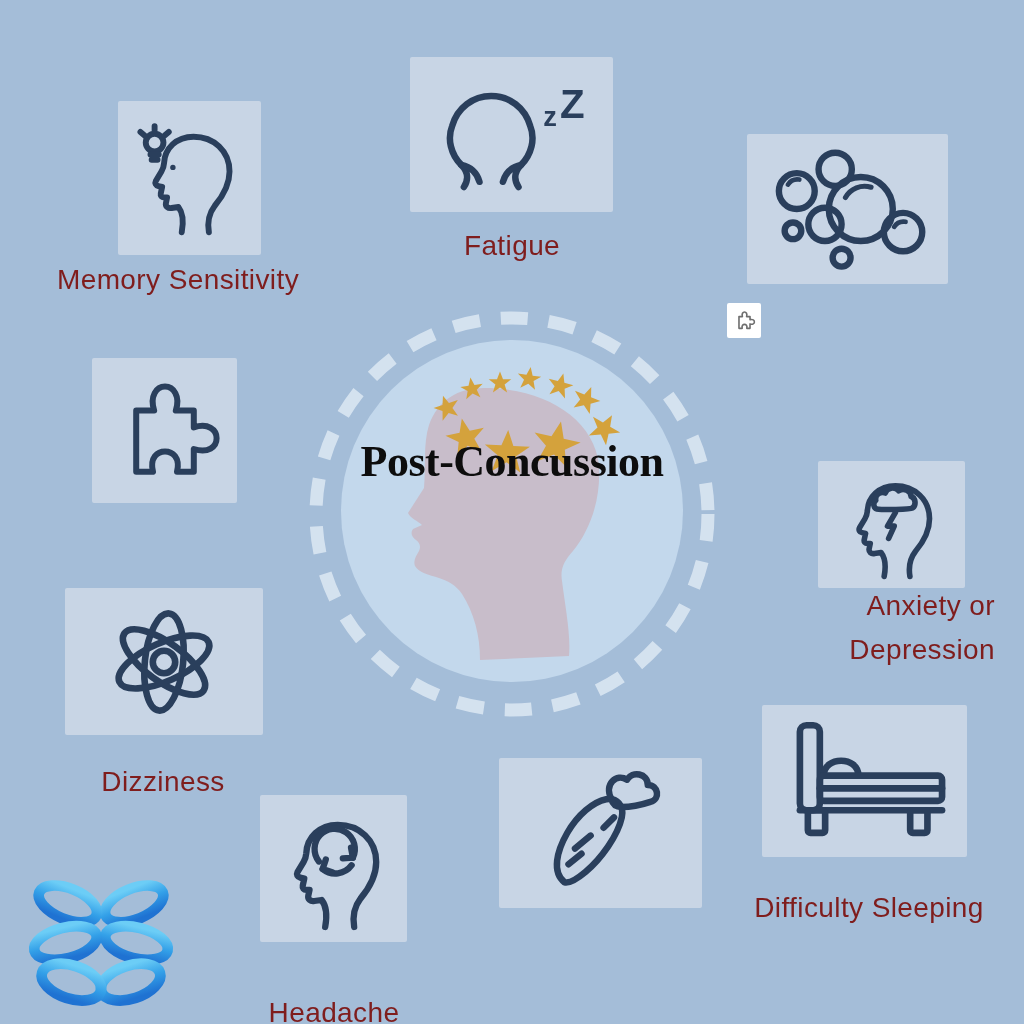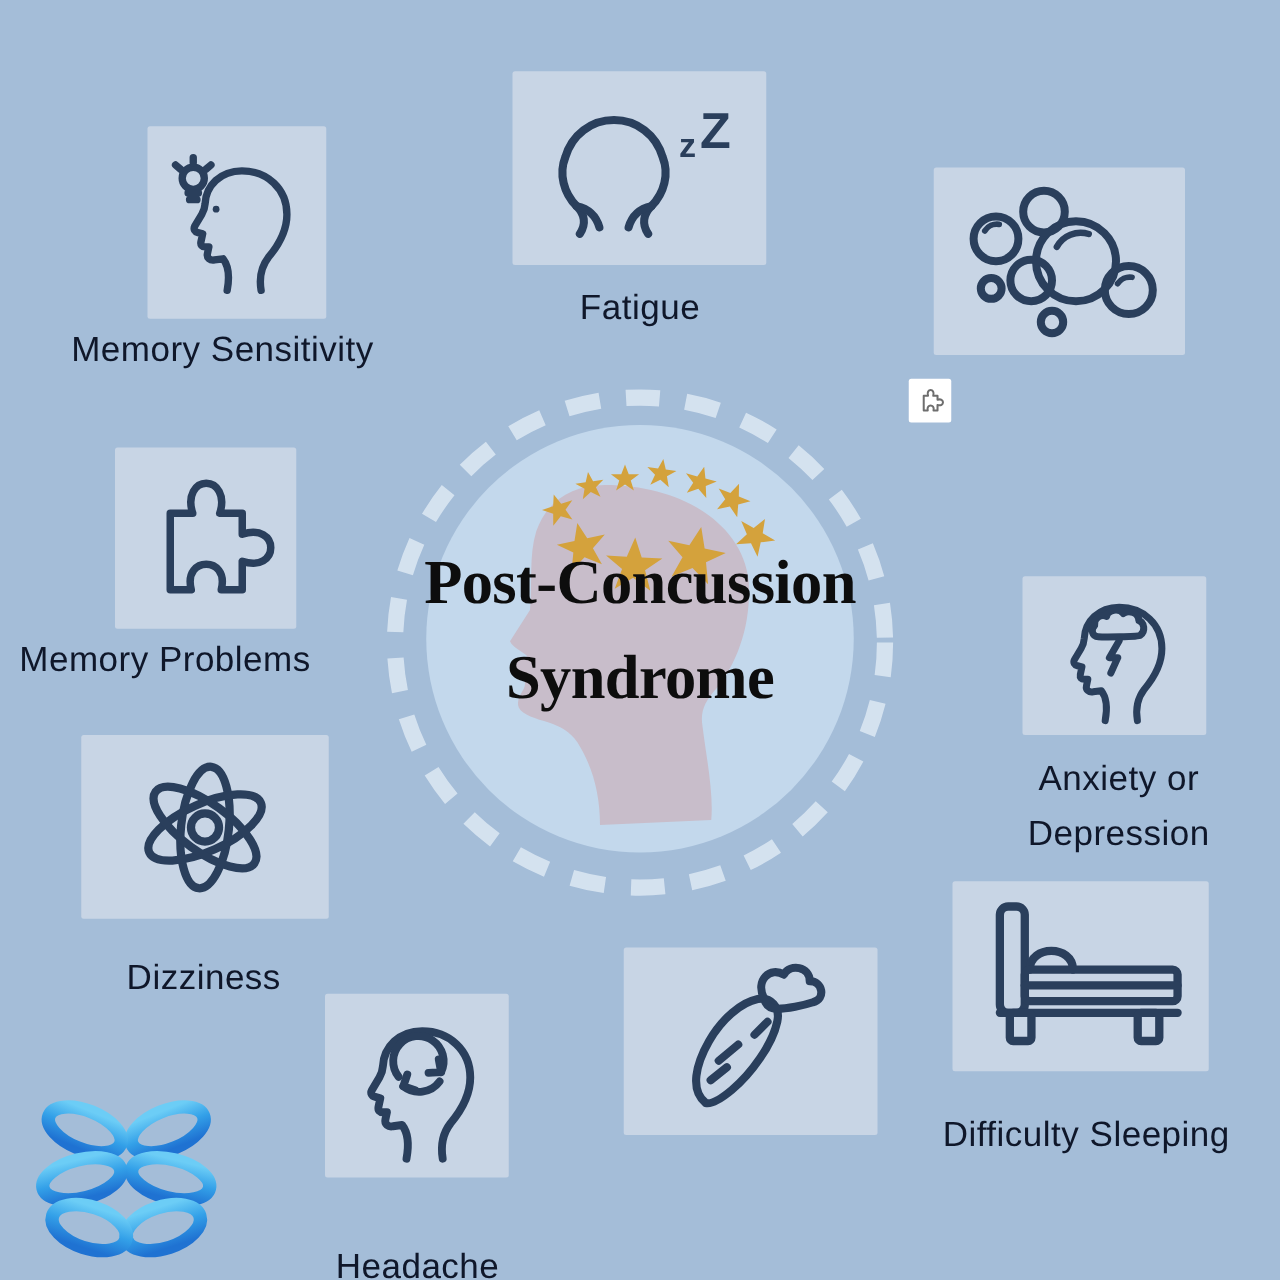--- a/index.html
+++ b/index.html
@@ -6,32 +6,32 @@
   #canvas{
     position:relative;width:1024px;height:1024px;overflow:hidden;
     background:#a4bdd8;
     font-family:"Liberation Sans",sans-serif;
   }
   .tile{
     position:absolute;background:#c8d5e5;border-radius:2px;
     display:flex;align-items:center;justify-content:center;
   }
   .lbl{
-    position:absolute;color:#0f172a;font-size:28px;letter-spacing:.4px;
+    position:absolute;color:#7f1d1d;font-size:28px;letter-spacing:.4px;
     text-align:center;line-height:44px;transform:translateX(-50%);
     white-space:nowrap;
   }
   .lbl.wrap{white-space:normal;}
   .icon-stroke{fill:none;stroke:#2a3f5c;stroke-width:5;stroke-linecap:round;stroke-linejoin:round;}
   #center{position:absolute;left:302px;top:302px;width:420px;height:420px;}
   #center svg{position:absolute;left:0;top:0;}
   .title-line{
     position:absolute;left:0;width:100%;text-align:center;
     font-family:"Liberation Serif",serif;font-weight:bold;
-    font-size:50px;color:#0d0d0d;letter-spacing:-.5px;
+    font-size:44px;color:#0d0d0d;letter-spacing:-.5px;
   }
   #title1{top:134px;}
   #title2{top:210px;}
   #puzzle-badge{
     position:absolute;left:727px;top:303px;width:34px;height:35px;
     background:#ffffff;display:flex;align-items:center;justify-content:center;
     border-radius:2px;
   }
   #brain-logo{position:absolute;left:17px;top:866px;width:168px;height:154px;}
 </style>
@@ -72,21 +72,20 @@
         <use href="#star" transform="translate(227,77)  rotate(8)   scale(1.2)"></use>
         <use href="#star" transform="translate(258,84)  rotate(15)  scale(1.3)"></use>
         <use href="#star" transform="translate(284,98)  rotate(22)  scale(1.4)"></use>
         <use href="#star" transform="translate(302,127) rotate(30)  scale(1.6)"></use>
         <use href="#star" transform="translate(164,136) rotate(-12) scale(2.0)"></use>
         <use href="#star" transform="translate(205,151) rotate(3)   scale(2.3)"></use>
         <use href="#star" transform="translate(254,143) rotate(12)  scale(2.4)"></use>
       </g>
     </svg>
     <div id="title1" class="title-line">Post-Concussion</div>
-    <div id="title2" class="title-line">Syndrome</div>
   </div>
 
   <div class="tile" style="left:118px;top:101px;width:143px;height:154px;">
     <svg width="118" height="124" viewBox="0 0 100 100">
       <g class="icon-stroke" stroke-width="4.6">
         <path d="M66,96 C64.5,87 66,80 71,73.5 C79,64 83.5,54.5 83.5,44.5 C83.5,27 70,15 53,15
                  C38.5,15 28.5,25 28,37.5 C27.8,40.5 27,42.5 25.8,44.5 L21,52.5
                  C20,54.5 21,56.3 23.2,56.8 L26.4,57.6 L25.2,63.2 C24.8,65.2 26,66.5 28,66.5
                  L30.6,66.5 L29.6,71.2 C29,74 31.4,76 34.4,75.4 L40.2,74.6
                  C44.4,80 44.6,87.5 43,96"></path>
@@ -139,38 +138,37 @@
   </div>
 
   <div class="tile" style="left:92px;top:358px;width:145px;height:145px;">
     <svg width="120" height="120" viewBox="0 0 100 100">
       <path class="icon-stroke" stroke-width="5" d="
         M26,33 L41,33 C37,21 43,13 50,13 C57,13 63,21 59,33 L74,33 L74,47
         C86,43 93,49 93,56 C93,63 86,69 74,65 L74,84 L60,84
         C63,72 56,67 50,67 C44,67 37,72 40,84 L26,84 Z"></path>
     </svg>
   </div>
-  <div class="lbl" style="left:132px;top:506px;">Memory Problems</div>
 
   <div class="tile" style="left:818px;top:461px;width:147px;height:127px;">
     <svg width="112" height="114" viewBox="0 0 100 100">
       <g class="icon-stroke" stroke-width="4.6">
         <path d="M66,96 C64.5,87 66,80 71,73.5 C79,64 83.5,54.5 83.5,44.5 C83.5,27 70,15 53,15
                  C38.5,15 28.5,25 28,37.5 C27.8,40.5 27,42.5 25.8,44.5 L21,52.5
                  C20,54.5 21,56.3 23.2,56.8 L26.4,57.6 L25.2,63.2 C24.8,65.2 26,66.5 28,66.5
                  L30.6,66.5 L29.6,71.2 C29,74 31.4,76 34.4,75.4 L40.2,74.6
                  C44.4,80 44.6,87.5 43,96"></path>
         <path d="M38,36 C33.5,36 32.5,30.5 35.5,28 C34.5,23 40,19.5 44,21.5
                  C45,16.5 53,15.5 56,19.5 C60,16.5 67,19 67,24.5
                  C71,25.5 72,32.5 68,35 C66,36.3 41,36.3 38,36 Z"></path>
         <path d="M53,39 L46,51 L52,51 L47,62"></path>
       </g>
     </svg>
   </div>
-  <div class="lbl wrap" style="left:895px;top:601px;width:200px;">Anxiety or Depression</div>
+  <div class="lbl wrap" style="left:895px;top:584px;width:200px;text-align:right;">Anxiety or Depression</div>
 
   <div class="tile" style="left:65px;top:588px;width:198px;height:147px;">
     <svg width="132" height="132" viewBox="0 0 100 100">
       <g class="icon-stroke" stroke-width="5">
         <ellipse cx="50" cy="50" rx="14.5" ry="37" transform="rotate(6 50 50)"></ellipse>
         <ellipse cx="50" cy="50" rx="14.5" ry="37" transform="rotate(66 50 50)"></ellipse>
         <ellipse cx="50" cy="50" rx="14.5" ry="37" transform="rotate(-54 50 50)"></ellipse>
         <circle cx="50" cy="50" r="8.5"></circle>
       </g>
     </svg>

